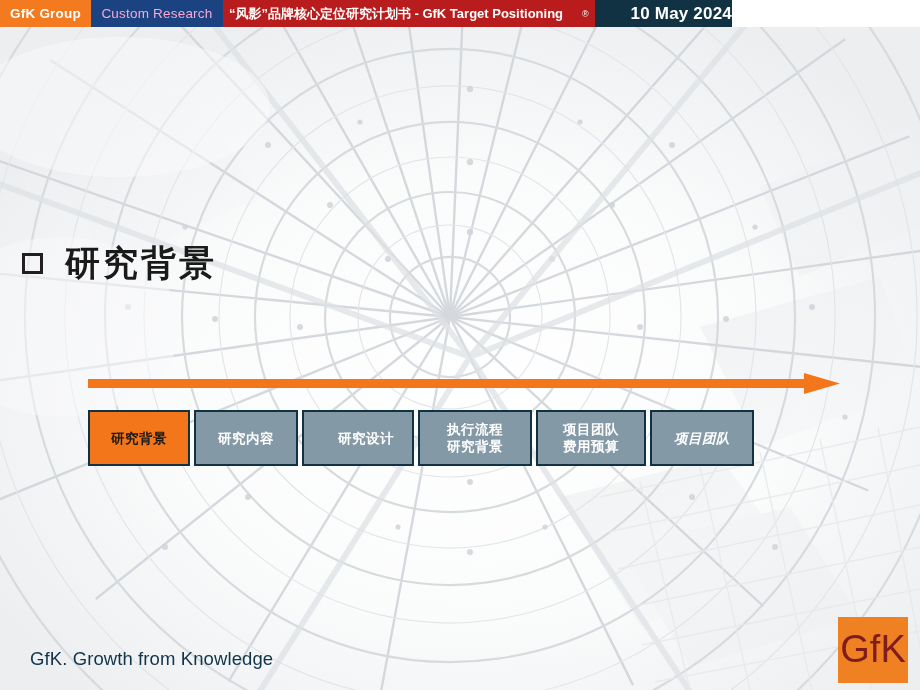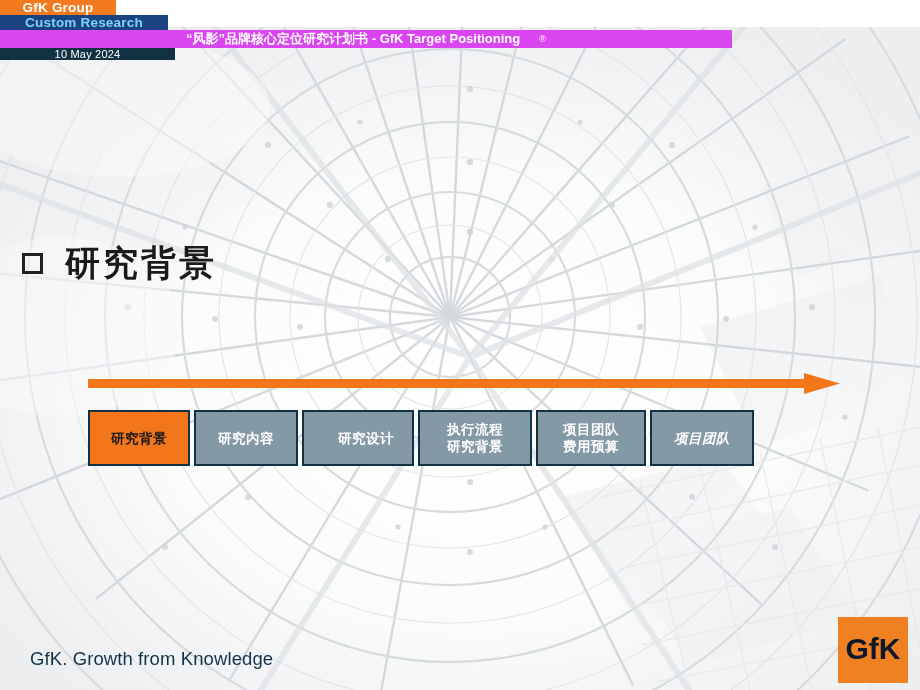--- a/index.html
+++ b/index.html
@@ -27,72 +27,71 @@
   .bg-photo svg { position: absolute; left: 0; top: 0; display: block; }
 
   
   .header {
     position: absolute;
     left: 0; top: 0;
     width: 732px; height: 27px;
     display: flex;
     align-items: stretch;
     z-index: 20;
-    flex-direction: column;
   }
   .hdr-brand {
     width: 116px;
     background: #f47a20;
     color: #ffffff;
     font-size: 13.5px;
     font-weight: bold;
     display: flex;
     align-items: center;
     justify-content: center;
     letter-spacing: 0.2px;
   }
   .hdr-type {
     width: 168px;
     background: #1b4281;
-    color: #7dd3fc;
+    color: #f9a8d4;
     font-size: 13.5px;
-    font-weight: bold;
+    font-weight: normal;
     display: flex;
     align-items: center;
     justify-content: center;
     letter-spacing: 0.2px;
   }
   .hdr-title {
     flex: 1;
-    background: #d946ef;
+    background: #b91c1c;
     color: #ffffff;
     font-size: 13px;
     font-weight: bold;
     display: flex;
     align-items: center;
     justify-content: center;
     white-space: nowrap;
     padding: 0 6px;
     gap: 17px;
   }
   .hdr-title .reg {
     font-size: 9px;
     vertical-align: super;
     margin-left: 2px;
     font-weight: normal;
   }
   .hdr-date {
     width: 175px;
     background: #103243;
     color: #ffffff;
-    font-size: 11px;
-    font-weight: normal;
-    display: flex;
-    align-items: center;
-    justify-content: center;
+    font-size: 17px;
+    font-weight: bold;
+    display: flex;
+    align-items: center;
+    justify-content: flex-end;
     letter-spacing: 0.2px;
   }
 
   
   .heading-row {
     position: absolute;
     left: 22px; top: 246px;
     display: flex;
     align-items: center;
     z-index: 10;
@@ -165,23 +164,23 @@
     position: absolute;
     left: 838px; top: 617px;
     width: 70px; height: 66px;
     background: #ef8123;
     display: flex;
     align-items: center;
     justify-content: center;
     z-index: 10;
   }
   .gfk-logo span {
-    color: #0f172a;
-    font-size: 30px;
-    font-weight: bold;
+    color: #7f1d1d;
+    font-size: 38px;
+    font-weight: normal;
     letter-spacing: 0px;
     line-height: 1;
     position: relative;
     top: -1px;
   }
 </style>
 </head>
 <body>
 
 <div id="slide">

